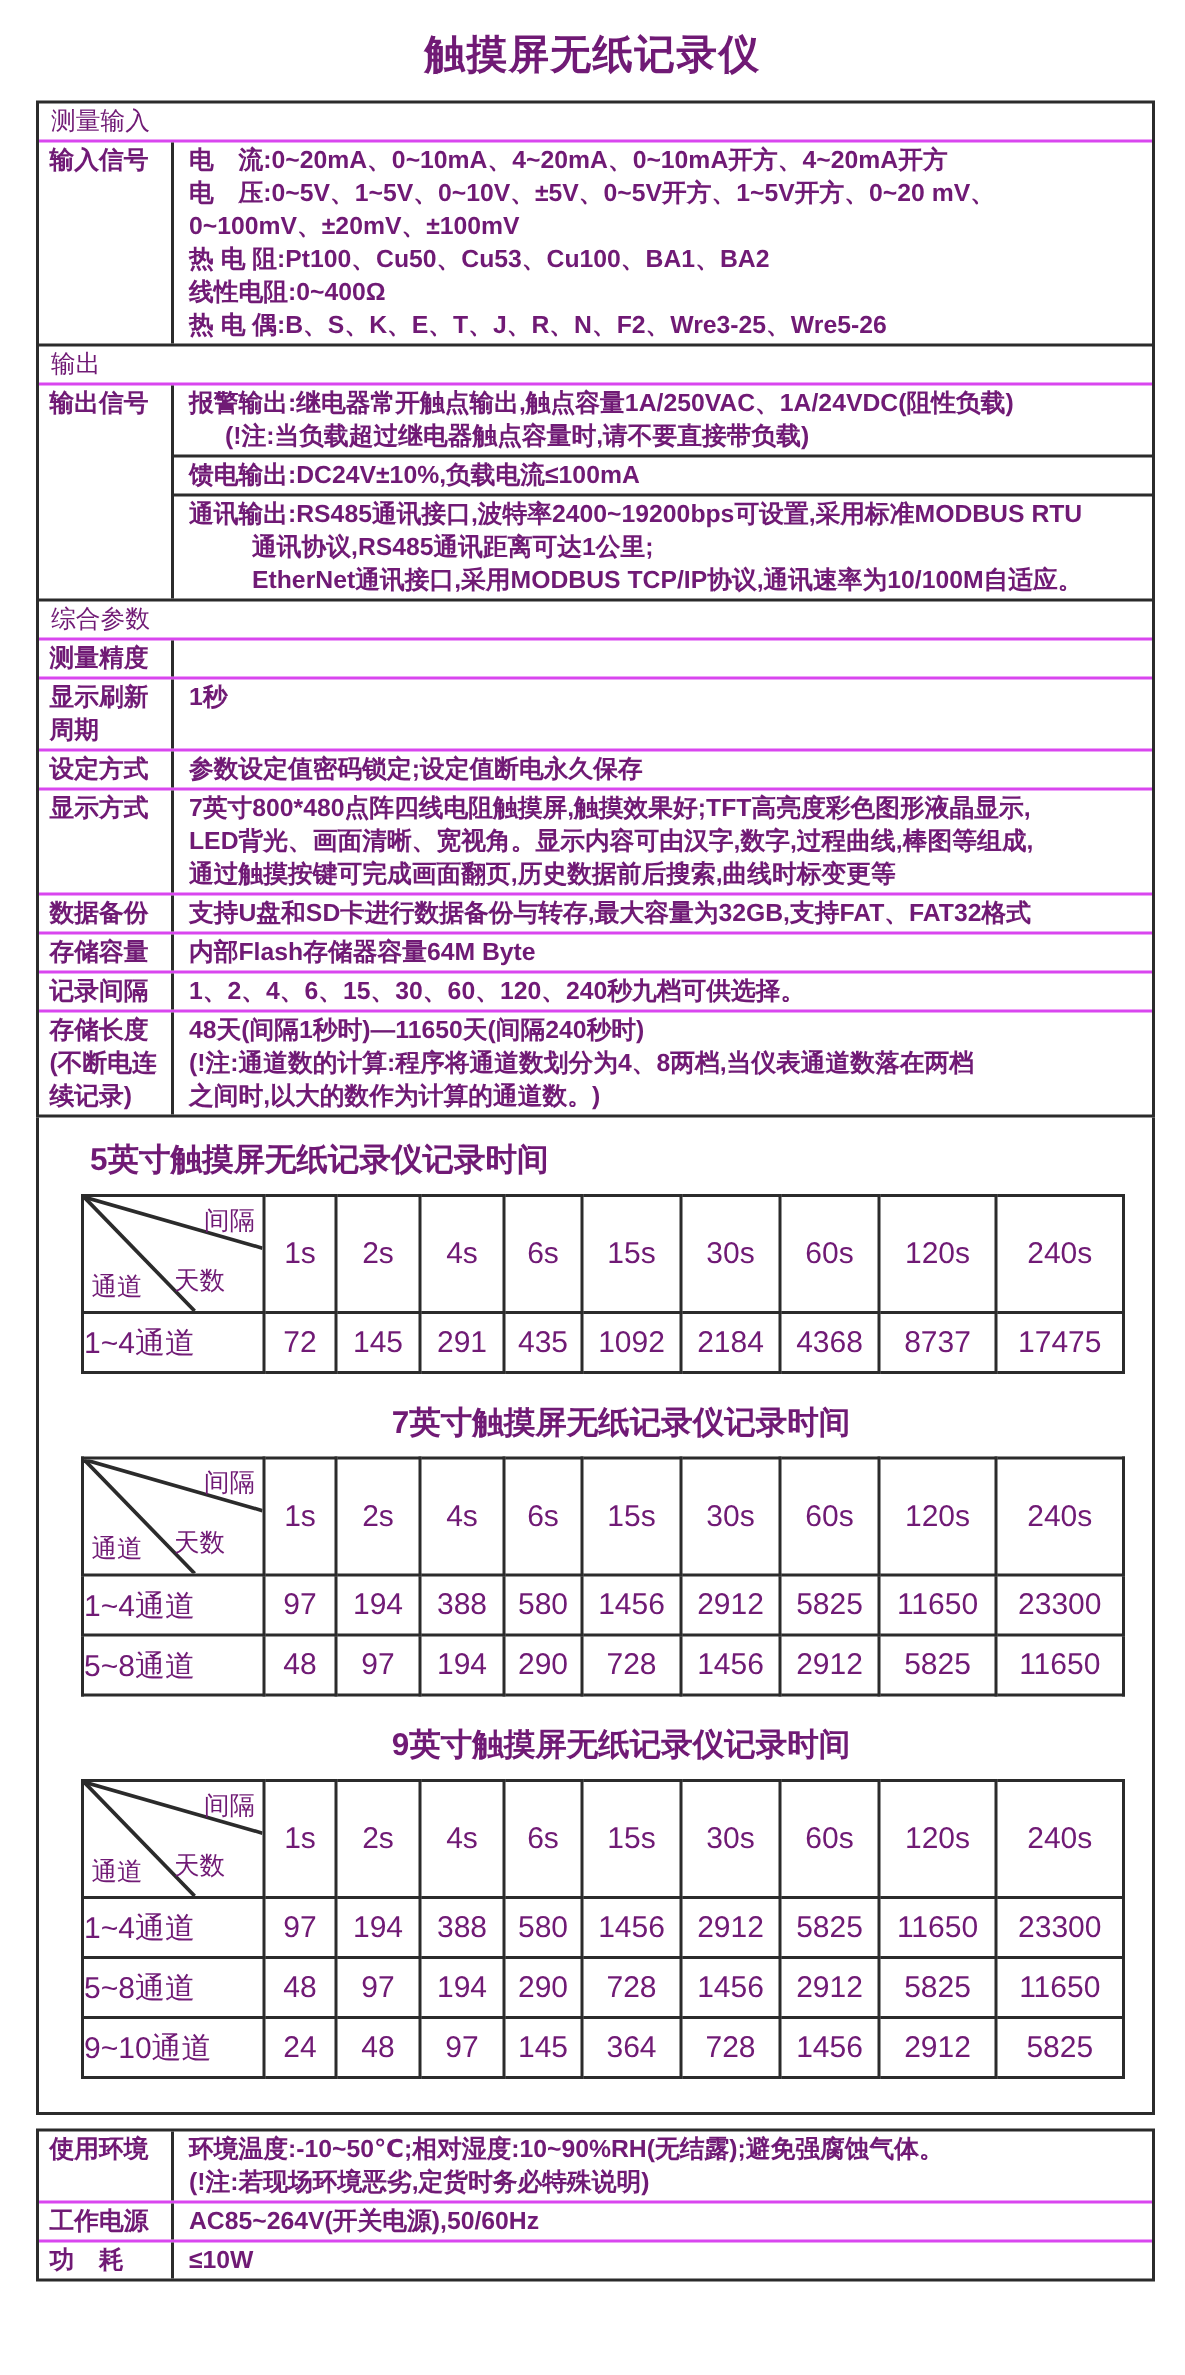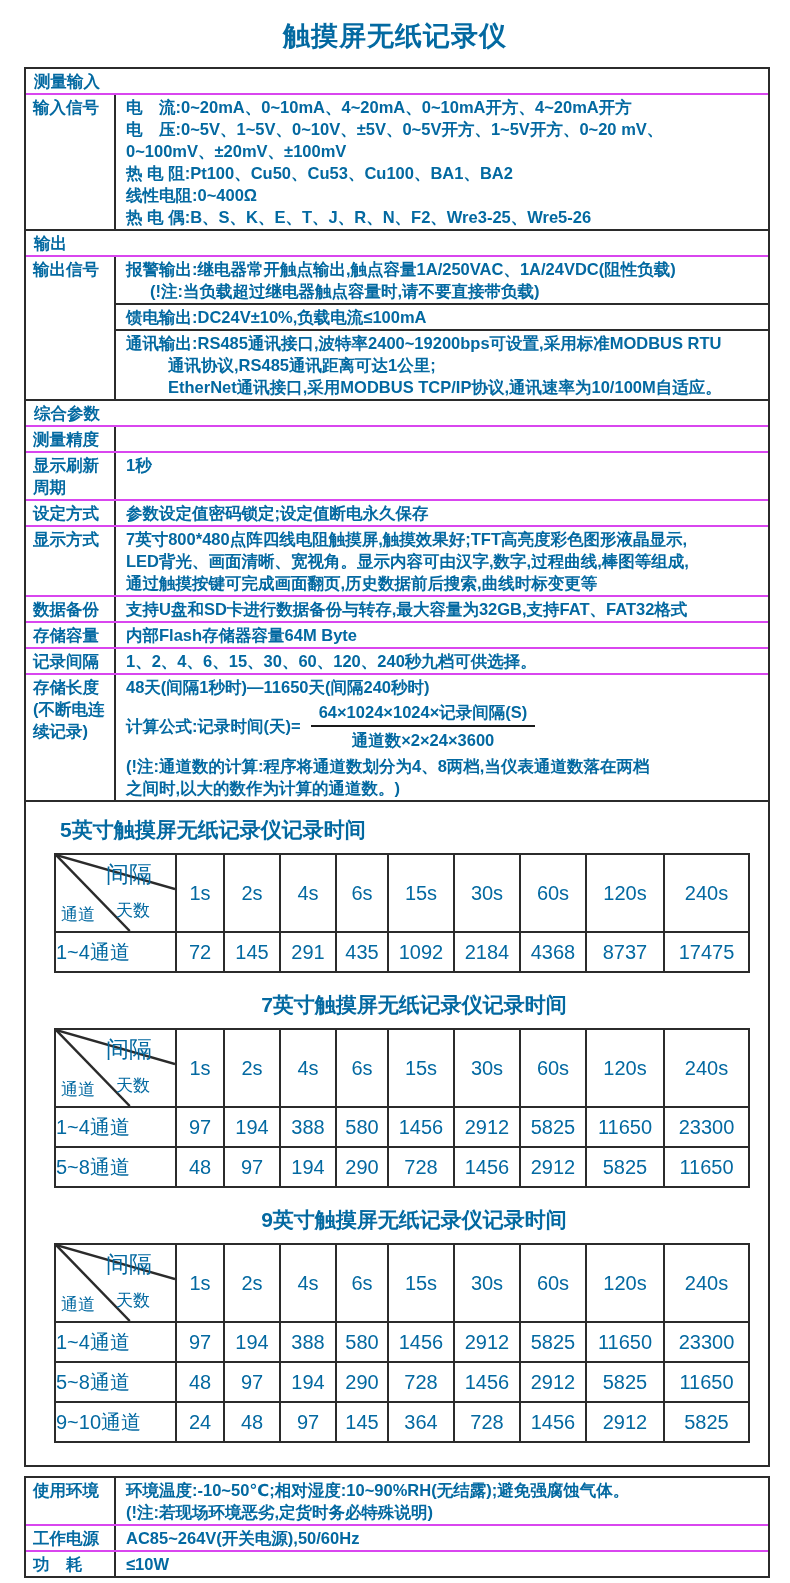--- a/index.html
+++ b/index.html
@@ -1,36 +1,36 @@
 <!DOCTYPE html>
 <html><head>
 <meta charset="utf-8">
 <style>
   * { box-sizing: border-box; }
   html,body { margin:0; padding:0; background:#f6f6f6; }
   .page {
     position:relative; width:790px; height:1583px; margin:0 auto;
-    background:#ffffff; color:#0369a1;
+    background:#ffffff; color:#701a75;
     font-family:"Liberation Sans","DejaVu Sans",sans-serif;
     overflow:hidden;
   }
   .title {
     margin:0; padding:19px 0 0 0; height:67px;
     text-align:center; font-size:27px; line-height:34px; font-weight:700;
     letter-spacing:1px;
   }
   
   .spec {
     margin-left:24px; width:746px;
     border:2px solid #2b2b2b;
     font-size:16.5px; line-height:22px; font-weight:600;
   }
   .srow { display:flex; border-top:2px solid #d946ef; }
   .srow:first-child { border-top:none; }
-  .secrow { padding:1px 8px; border-top:2px solid #2b2b2b; font-weight:700; }
+  .secrow { padding:1px 8px; border-top:2px solid #2b2b2b; font-weight:400; }
   .secrow:first-child { border-top:none; }
   .lbl {
     width:90px; min-width:90px; padding:1px 4px 1px 7px;
     border-right:2px solid #2b2b2b;
   }
   .val { flex:1; padding:1px 10px; }
   .stack { flex:1; display:flex; flex-direction:column; }
   .scell { padding:1px 10px; }
   .scell + .scell { border-top:2px solid #2b2b2b; }
   .line { white-space:nowrap; }
@@ -52,21 +52,21 @@
     font-size:20px; font-weight:400; }
   table.rec td { border:2px solid #2b2b2b; padding:0; }
   tr.hrow td { height:78px; }
   tr.drow td { height:40px; }
   td.int { text-align:center; }
   td.num { text-align:center; }
   td.chan { text-align:left; padding-left:9px; }
   td.corner { position:relative; }
   .corner-in { position:absolute; left:0; top:0; right:0; bottom:0; }
   .corner-in svg { position:absolute; left:0; top:0; width:100%; height:100%; }
-  .c-int { position:absolute; top:4px; right:23px; font-size:23px; }
+  .c-int { position:absolute; top:4px; right:5px; font-size:17px; }
   .c-days { position:absolute; top:44px; left:60px; font-size:17px; }
   .c-chan { position:absolute; bottom:5px; left:5px; font-size:17px; }
   .env { margin-top:9px; }
 </style>
 </head>
 <body>
 
 <div class="page">
 
   <h1 class="title">触摸屏无纸记录仪</h1>
@@ -144,27 +144,20 @@
 
     <div class="srow">
       <div class="lbl">记录间隔</div>
       <div class="val line">1、2、4、6、15、30、60、120、240秒九档可供选择。</div>
     </div>
 
     <div class="srow">
       <div class="lbl">存储长度(不断电连续记录)</div>
       <div class="val">
         <div class="line">48天(间隔1秒时)—11650天(间隔240秒时)</div>
-        <div class="formula-row">
-          <span class="line">计算公式:记录时间(天)=</span>
-          <span class="frac">
-            <span class="frac-num" style="display:block">64×1024×1024×记录间隔(S)</span>
-            <span class="frac-den" style="display:block">通道数×2×24×3600</span>
-          </span>
-        </div>
         <div class="line">(!注:通道数的计算:程序将通道数划分为4、8两档,当仪表通道数落在两档</div>
         <div class="line">之间时,以大的数作为计算的通道数。)</div>
       </div>
     </div>
 
   </div>
 
   <div class="tables-box">
 
     <div class="tbl-heading">5英寸触摸屏无纸记录仪记录时间</div>

